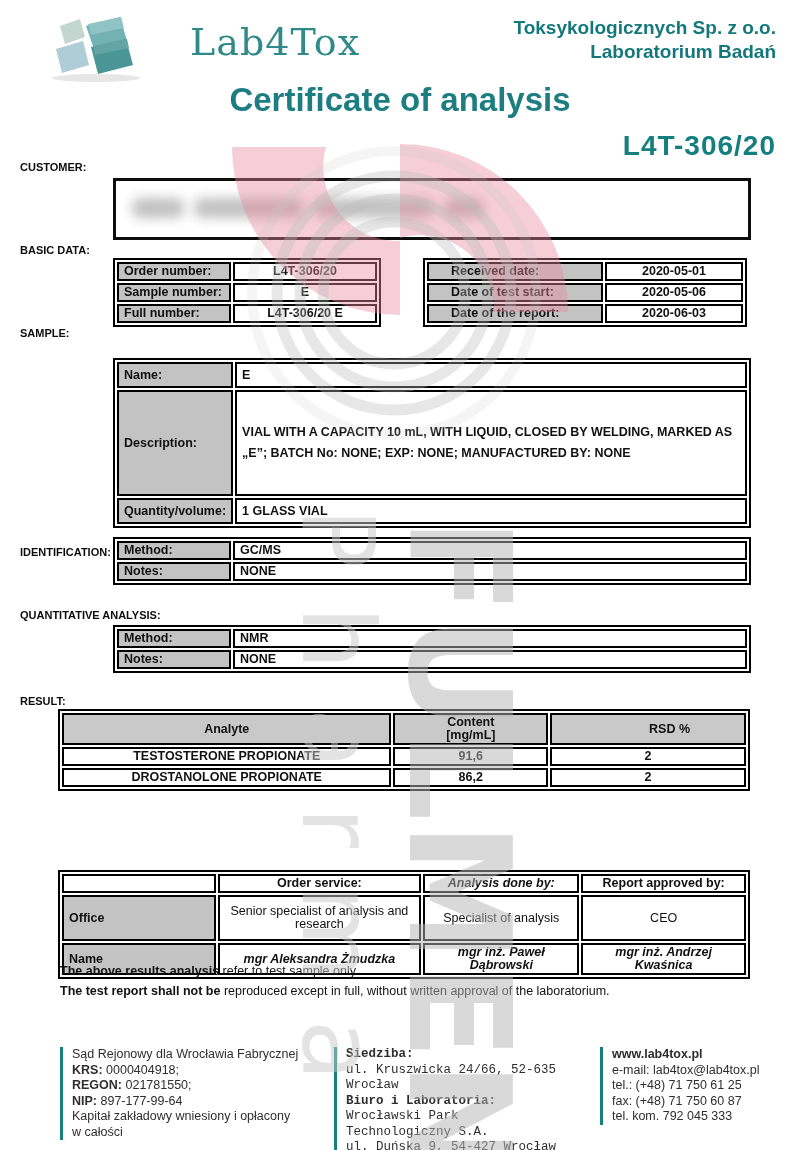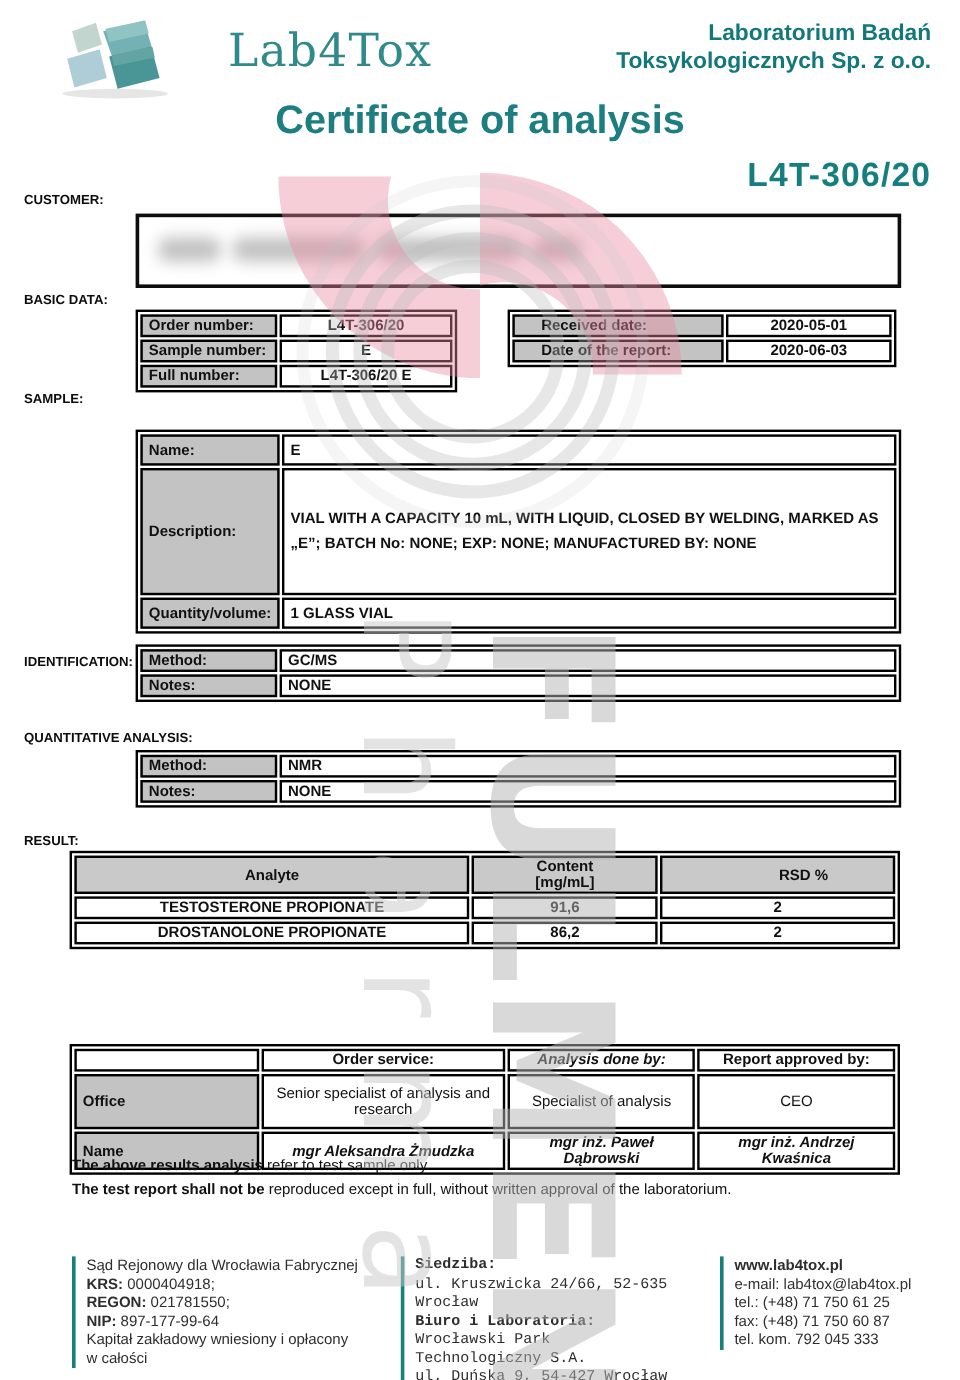--- a/index.html
+++ b/index.html
@@ -83,22 +83,22 @@
     <polygon points="12,16 32,9 37,27 17,34" fill="#c2d6cf"></polygon>
     <polygon points="38,16 72,7 79,31 46,39" fill="#74b1b4"></polygon>
     <polygon points="40,14 73,7 76,18 43,25" fill="#8fc3c4"></polygon>
     <polygon points="8,39 35,31 41,55 14,63" fill="#aecdd6"></polygon>
     <polygon points="43,37 78,29 85,55 50,64" fill="#4a9596"></polygon>
     <polygon points="45,36 79,29 81,38 47,45" fill="#62a5a4"></polygon>
   </svg>
   <div class="logo-text">Lab4Tox</div>
 
   <div class="company">
+    <div>Toksykologicznych Sp. z o.o.</div>
     <div>Laboratorium Badań</div>
-    <div>Toksykologicznych Sp. z o.o.</div>
   </div>
 
   <div class="doc-title">Certificate of analysis</div>
   <div class="report-no">L4T-306/20</div>
 
   <div class="sec" style="top:161px">CUSTOMER:</div>
   <div class="cust-box">
     <div class="smudge" style="left:16px;width:52px"></div>
     <div class="smudge" style="left:78px;width:110px"></div>
     <div class="smudge" style="left:198px;width:120px"></div>
@@ -120,20 +120,24 @@
       <td class="lbl">Full number:</td>
       <td class="ctr">L4T-306/20 E</td>
         </tr>
   </tbody>
     </table>
   <table class="doc bd-right">
     <tbody>
         <tr>
       <td class="lbl">Received date:</td>
       <td class="ctr">2020-05-01</td>
+        </tr>
+    <tr>
+      <td class="lbl">Date of test start:</td>
+      <td class="ctr">2020-05-06</td>
         </tr>
     <tr>
       <td class="lbl">Date of the report:</td>
       <td class="ctr">2020-06-03</td>
         </tr>
   </tbody>
     </table>
 
   <div class="sec" style="top:327px">SAMPLE:</div>
   <table class="doc sample-t">

